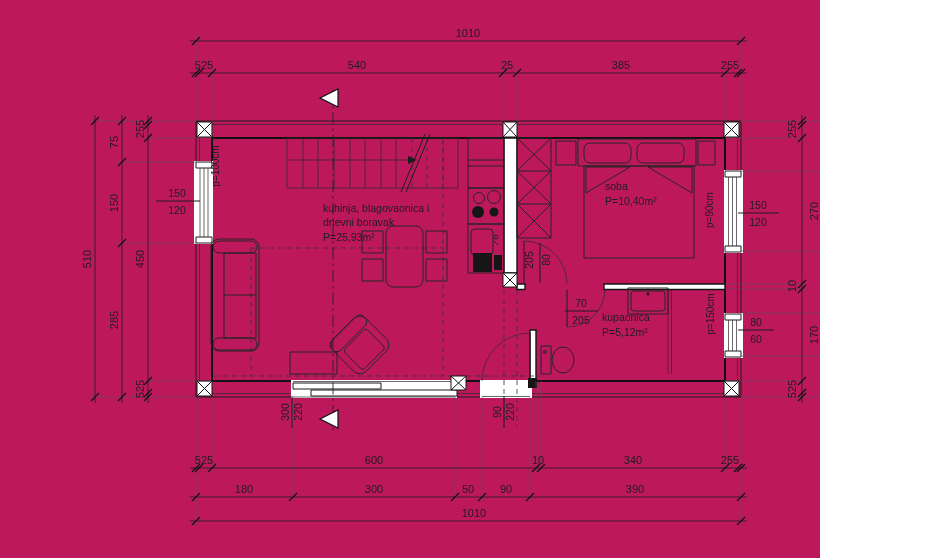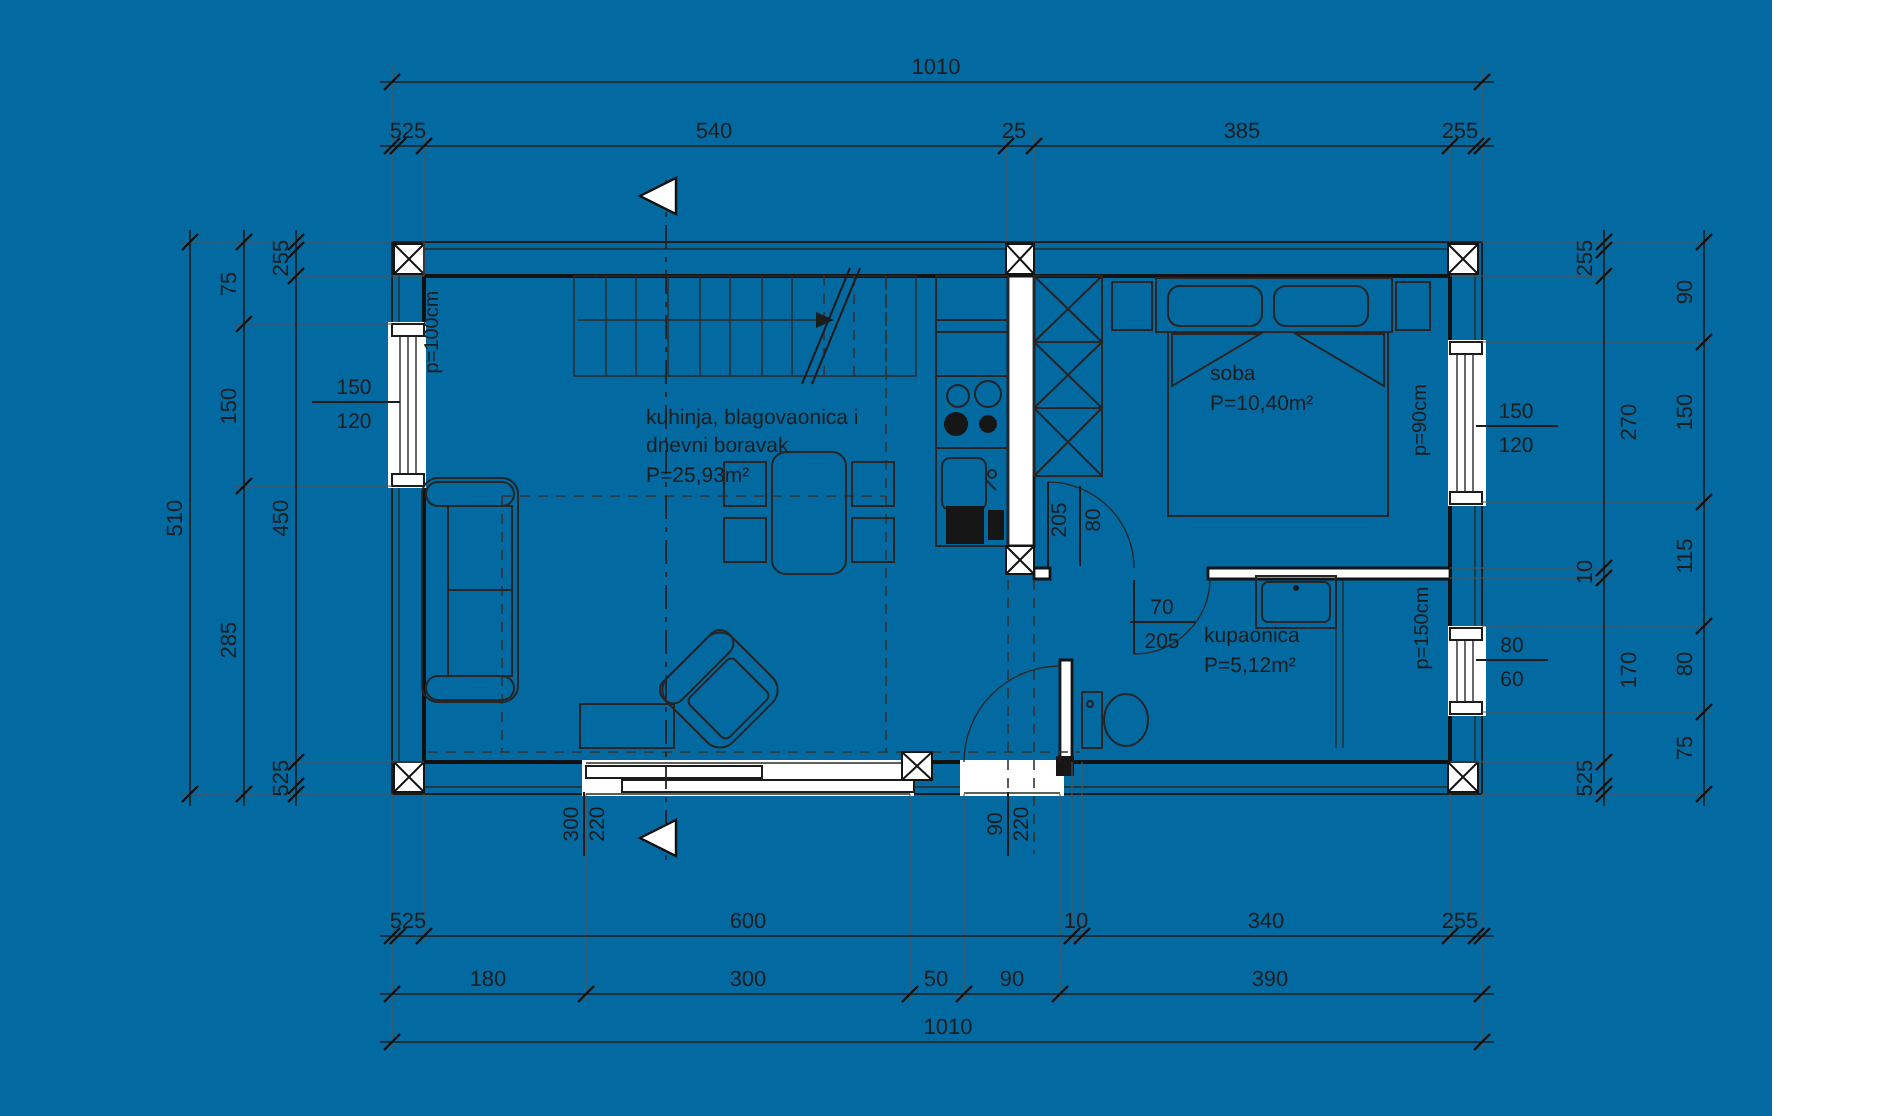--- a/index.html
+++ b/index.html
@@ -1,16 +1,16 @@
 <!DOCTYPE html>
 <html><head>
 <meta charset="utf-8">
 <style>
   html,body{margin:0;padding:0;background:#ffffff;}
-  .stage{position:relative;width:886px;height:558px;background:#0369a1;overflow:hidden;text-decoration:underline;}
+  .stage{position:relative;width:820px;height:558px;background:#be185d;overflow:hidden;text-decoration:underline;}
   svg{position:absolute;left:0;top:0;}
   svg *{vector-effect:non-scaling-stroke;}
   .ln  {stroke:#1c1c1c;stroke-width:1;fill:none;}
   .ln2 {stroke:#111;stroke-width:2;fill:none;}
   .thin{stroke:#2a2a2a;stroke-width:.7;fill:none;}
   .ext {stroke:#555;stroke-width:.55;fill:none;}
   .wallf{fill:#fff;stroke:#141414;stroke-width:1.4;}
   .white{fill:#fff;stroke:none;}
   .blk {fill:#161616;stroke:none;}
   .dash{stroke:#333;stroke-width:.8;fill:none;stroke-dasharray:5 4;}

